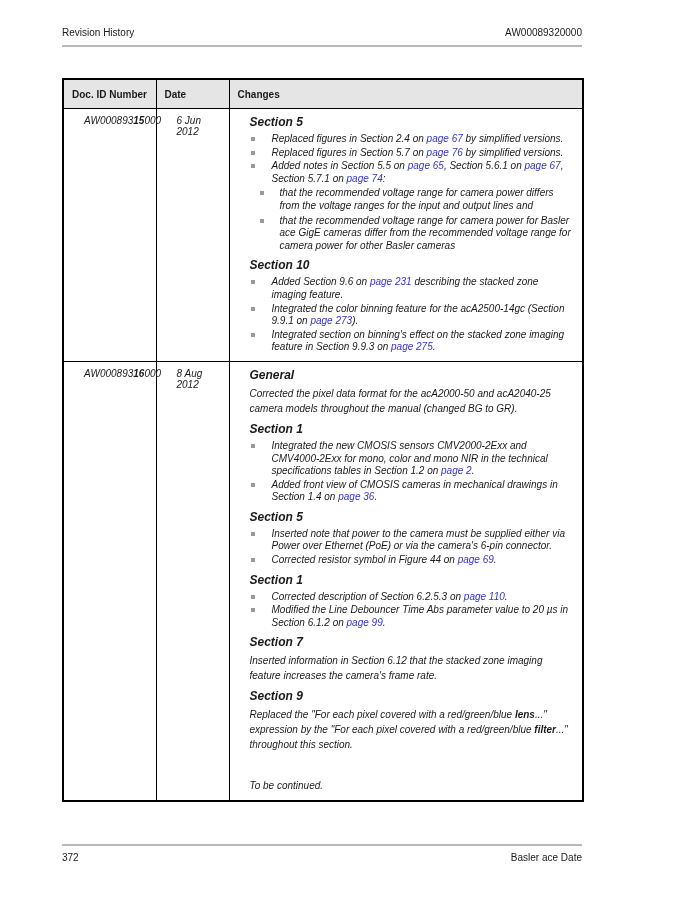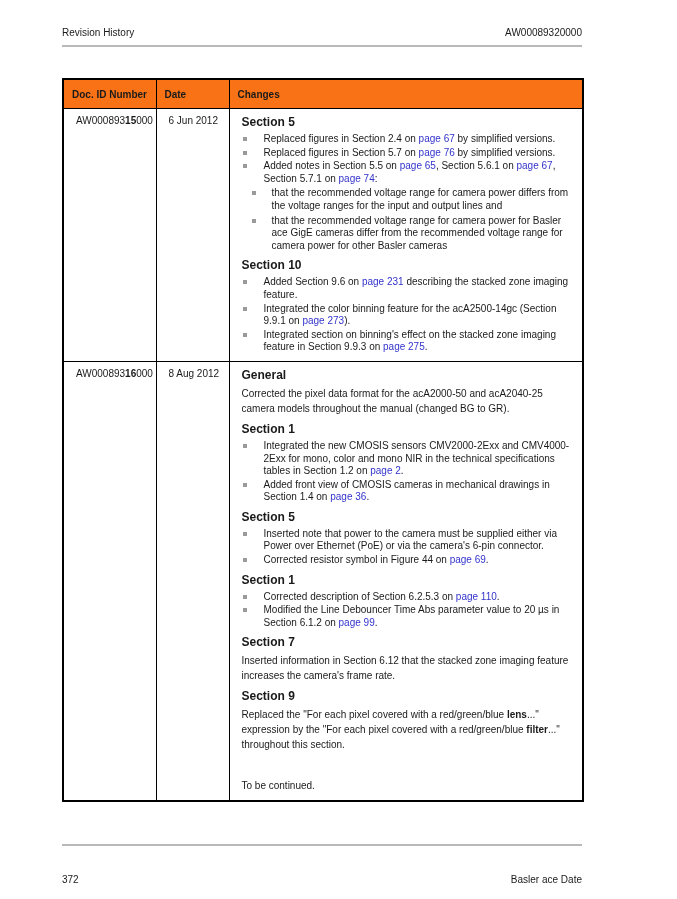--- a/index.html
+++ b/index.html
@@ -29,30 +29,30 @@
     border-collapse: collapse;
     border: 2px solid #000000;
     table-layout: fixed;
   }
   .rev-table th, .rev-table td {
     border: 1px solid #000000;
     vertical-align: top;
     font-size: 10px;
   }
   .rev-table th {
-    background: #f97316;
+    background: #e5e5e5;
     text-align: left;
     font-weight: bold;
     padding: 9px 8px 8px 8px;
     height: 20px;
   }
   .col-id { width: 93px; }
   .col-date { width: 73px; }
   .col-changes { width: 354px; }
-  .rev-table td { padding: 6px 8px 6px 12px; }
+  .rev-table td { padding: 6px 8px 6px 20px; font-style: italic; }
   .rev-table tbody tr:nth-child(1) { height: 220px; }
   .rev-table tbody tr:nth-child(2) { height: 369px; }
   .changes-cell { padding-right: 10px !important; }
   .block-heading {
     font-weight: bold;
     font-size: 12px;
     margin: 7px 0 5px 0;
     line-height: 12px;
   }
   .block-heading:first-child { margin-top: 1px; }
@@ -75,21 +75,21 @@
     width: 4px; height: 4px;
     background: #9a9a9a;
   }
   .bullet > .marker { left: 1px; }
   .subbullet > .marker { left: 10px; }
   .link { color: #3333cc; cursor: pointer; }
   .bold { font-weight: bold; }
   .gap { height: 21px; }
   .doc-footer {
     position: absolute;
-    left: 62px; top: 874px; width: 520px;
+    left: 62px; top: 852px; width: 520px;
     display: flex; justify-content: space-between;
     font-size: 10px; color: #1a1a1a;
   }
   .footer-rule {
     position: absolute;
     left: 62px; top: 844px; width: 520px; height: 2px;
     background: #b9b9b9;
   }
 </style>
 </head>

